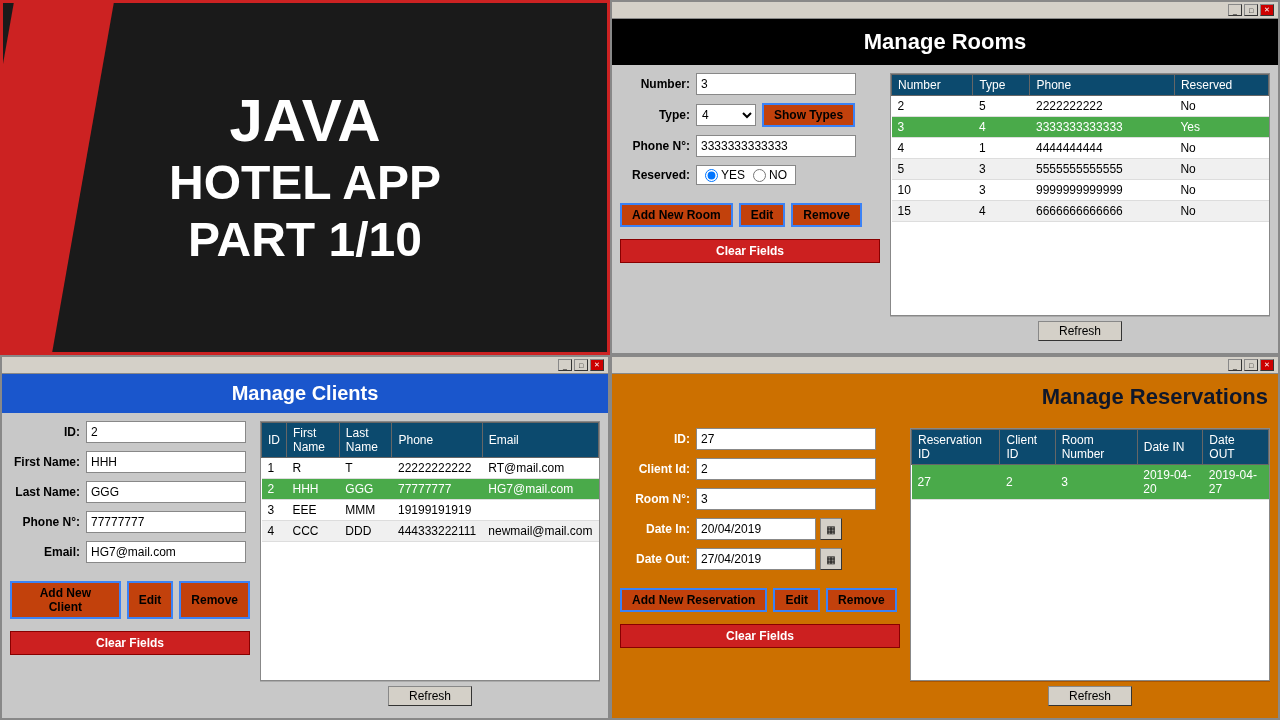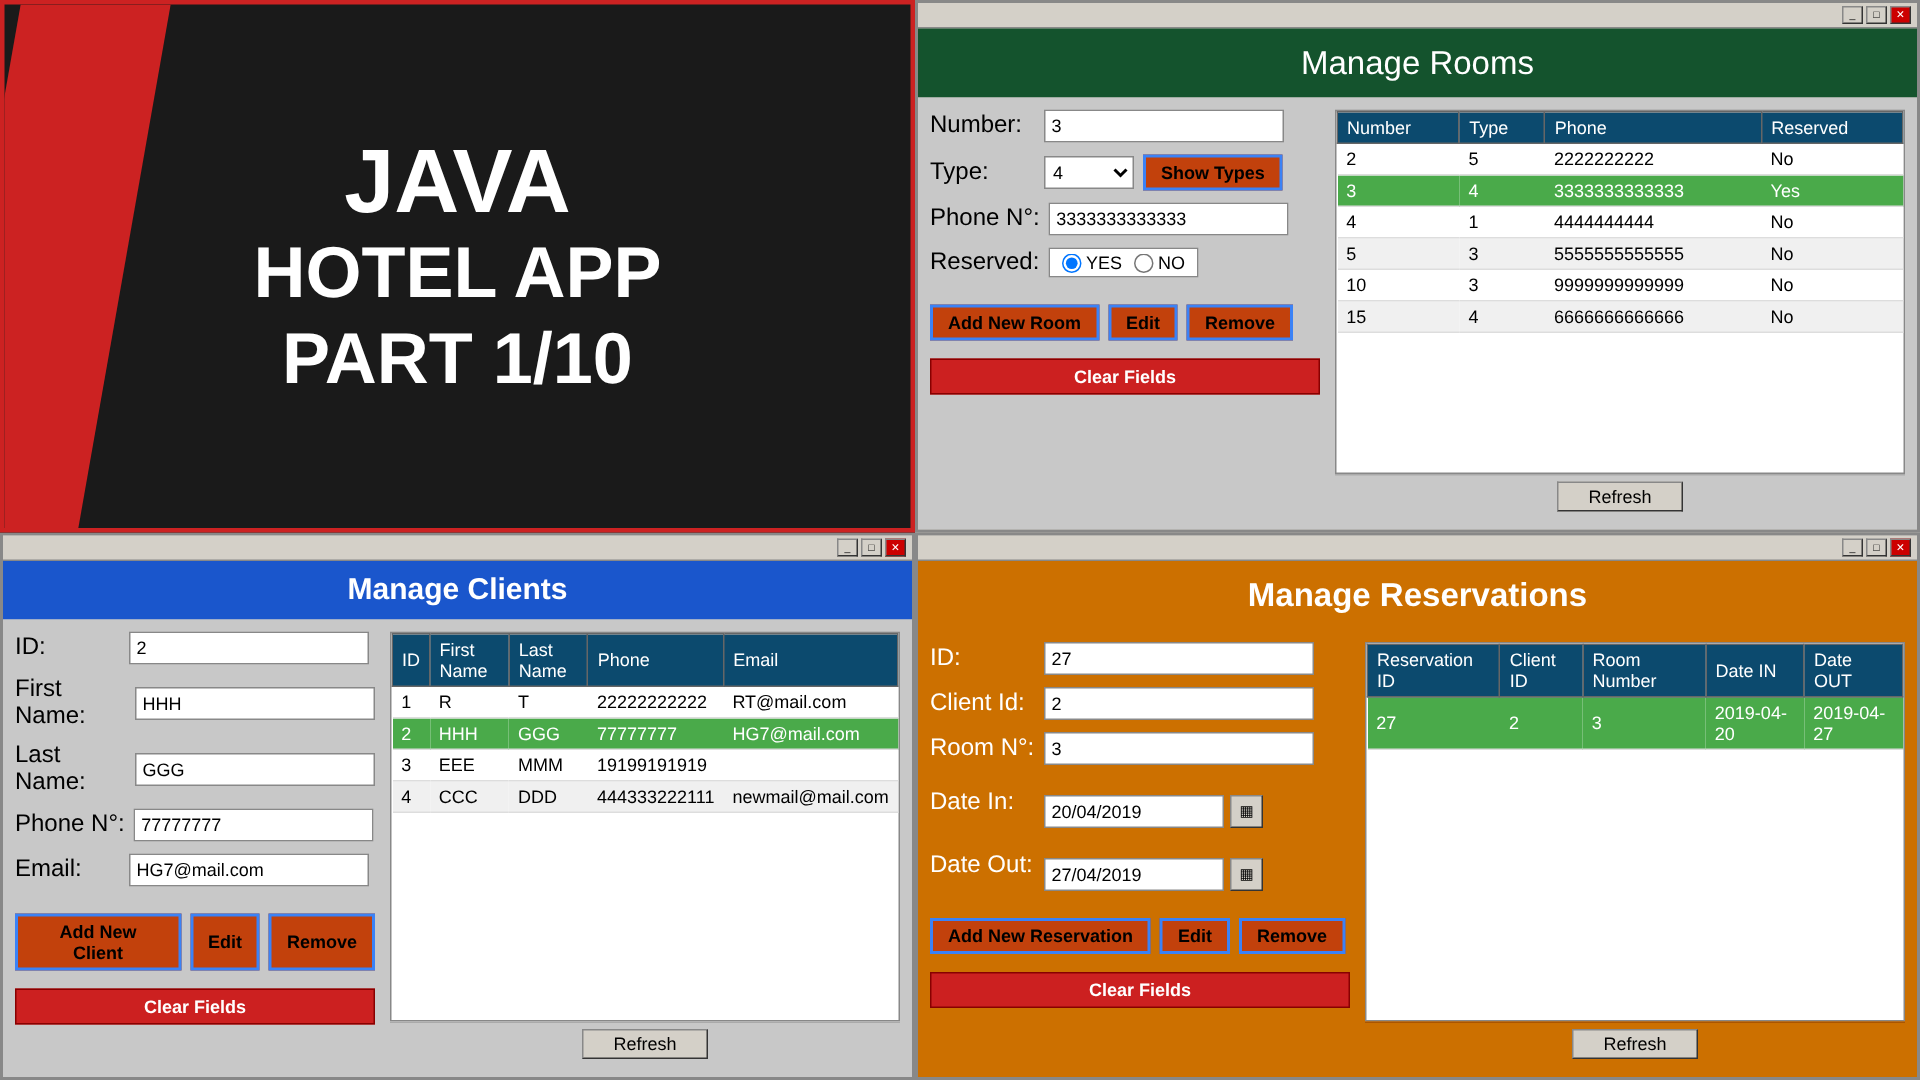--- a/index.html
+++ b/index.html
@@ -69,25 +69,25 @@
       flex-direction: column;
       overflow: hidden;
     }
 
     
     .manage-rooms {
       grid-column: 2;
       grid-row: 1;
     }
     .manage-rooms-header {
-      background: #14532d;
+      background: #000000;
       color: white;
       text-align: center;
       font-size: 22px;
-      font-weight: normal;
+      font-weight: bold;
       padding: 10px;
     }
     .manage-rooms-content {
       display: flex;
       flex: 1;
       padding: 8px;
       gap: 10px;
       background: #c8c8c8;
     }
     .rooms-form {
@@ -95,24 +95,24 @@
       display: flex;
       flex-direction: column;
       gap: 8px;
     }
     .form-row {
       display: flex;
       align-items: center;
       gap: 6px;
     }
     .form-label {
-      font-weight: normal;
-      font-size: 16px;
+      font-weight: bold;
+      font-size: 12px;
       min-width: 70px;
-      text-align: left;
+      text-align: right;
     }
     .form-input {
       border: 1px solid #888;
       background: white;
       padding: 2px 4px;
       font-size: 12px;
       height: 22px;
     }
     .form-select {
       border: 1px solid #888;
@@ -233,22 +233,22 @@
       gap: 8px;
     }
 
     
     .manage-reservations {
       grid-column: 2;
       grid-row: 2;
     }
     .manage-res-header {
       background: #cc7000;
-      color: #ffffff;
-      text-align: center;
+      color: #0f172a;
+      text-align: right;
       font-size: 22px;
       font-weight: bold;
       padding: 10px;
     }
     .res-content {
       display: flex;
       flex: 1;
       padding: 8px;
       gap: 10px;
       background: #cc7000;
@@ -259,21 +259,20 @@
       flex-direction: column;
       gap: 8px;
     }
     .res-form .form-label {
       color: white;
     }
     .date-row {
       display: flex;
       align-items: flex-start;
       gap: 4px;
-      margin-top: 12px;
     }
     .date-input {
       border: 1px solid #888;
       background: white;
       padding: 2px 4px;
       font-size: 12px;
       height: 22px;
       width: 120px;
     }
     .cal-btn {

